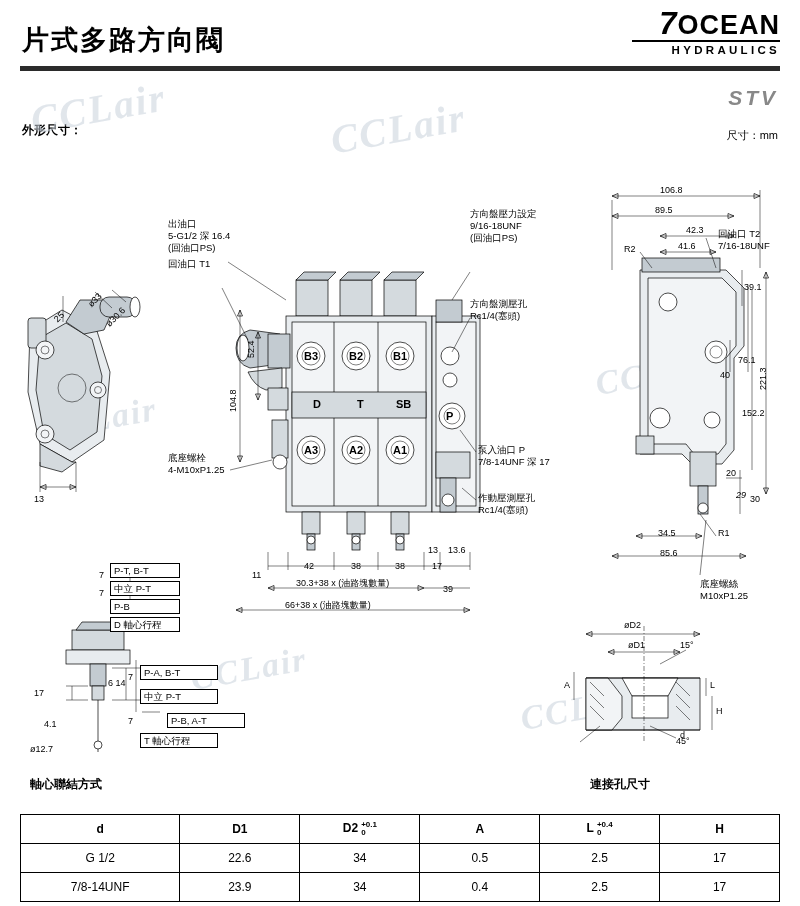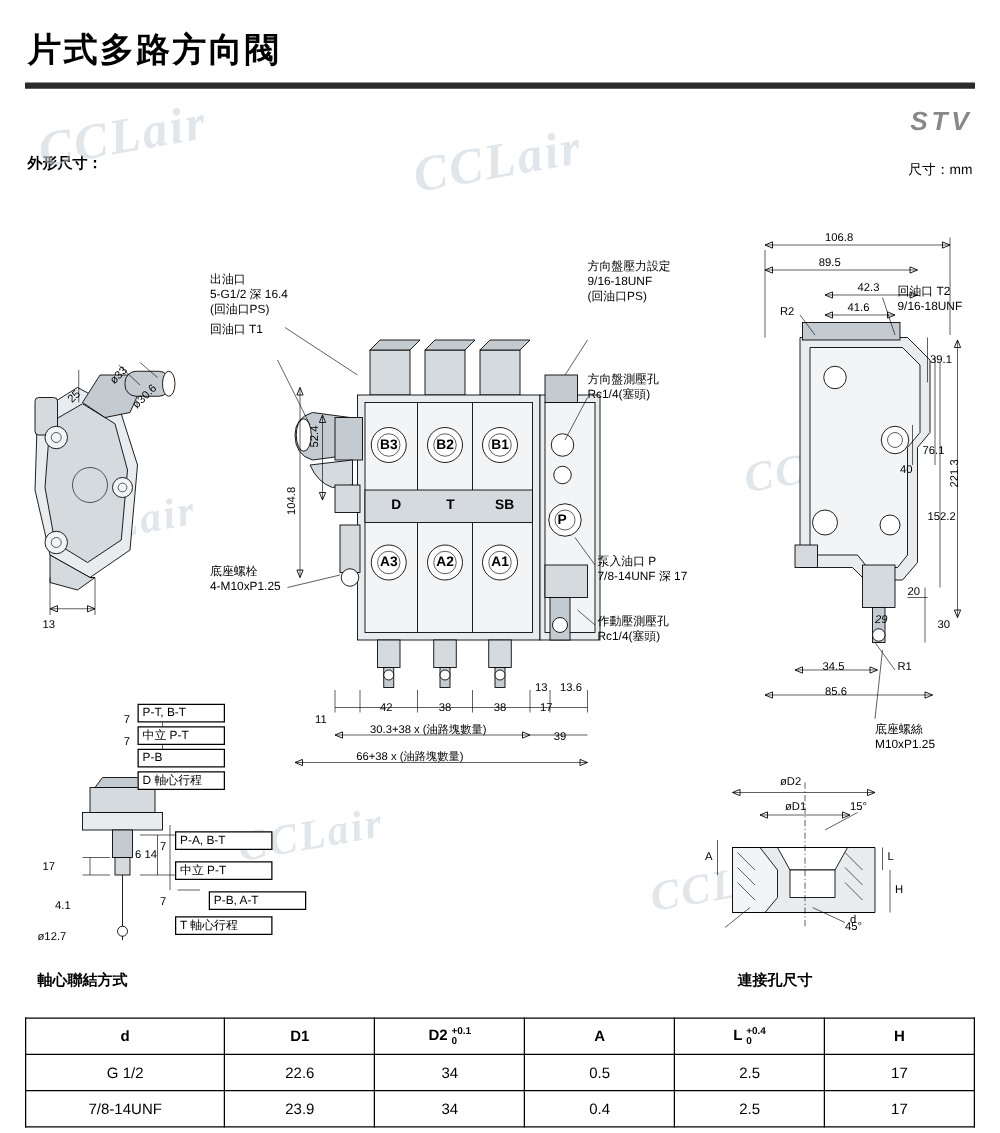--- a/index.html
+++ b/index.html
@@ -84,20 +84,26 @@
   .caption{position:absolute;font-size:12px;font-weight:bold;}
 </style>
 </head>
 <body>
 
 <div class="page">
 
   <div class="hdr-title">片式多路方向閥</div>
   <div class="hdr-rule"></div>
 
+  <div class="logo">
+    <div class="logo-main">
+      <span class="logo-seven">7</span><span>OCEAN</span>
+    </div>
+    <div class="logo-sub">HYDRAULICS</div>
+  </div>
 
   <div class="model">STV</div>
   <div class="sec-title">外形尺寸：</div>
   <div class="unit">尺寸：mm</div>
 
   <div class="wm" style="left:30px;top:85px;">CCLair</div>
   <div class="wm" style="left:330px;top:105px;">CCLair</div>
   <div class="wm small" style="left:595px;top:355px;">CCLair</div>
   <div class="wm small" style="left:40px;top:400px;">CCLair</div>
   <div class="wm small" style="left:190px;top:650px;">CCLair</div>
@@ -382,33 +388,33 @@
   <div class="dim" style="left:351px;top:561px;">38</div>
   <div class="dim" style="left:395px;top:561px;">38</div>
   <div class="dim" style="left:428px;top:545px;">13</div>
   <div class="dim" style="left:448px;top:545px;">13.6</div>
   <div class="dim" style="left:432px;top:561px;">17</div>
   <div class="dim" style="left:443px;top:584px;">39</div>
   <div class="dim" style="left:296px;top:578px;">30.3+38 x (油路塊數量)</div>
   <div class="dim" style="left:285px;top:600px;">66+38 x (油路塊數量)</div>
 
   <div class="lbl" style="left:718px;top:228px;white-space:pre;">回油口 T2
-9/16-18UNF</div>
+7/16-18UNF</div>
   <div class="dim" style="left:660px;top:185px;">106.8</div>
   <div class="dim" style="left:655px;top:205px;">89.5</div>
   <div class="dim" style="left:686px;top:225px;">42.3</div>
   <div class="dim" style="left:678px;top:241px;">41.6</div>
   <div class="dim" style="left:624px;top:244px;">R2</div>
   <div class="dim" style="left:744px;top:282px;">39.1</div>
   <div class="dim" style="left:720px;top:370px;">40</div>
   <div class="dim" style="left:738px;top:355px;">76.1</div>
   <div class="dim" style="left:742px;top:408px;">152.2</div>
   <div class="dim" style="left:758px;top:390px;transform:rotate(-90deg);transform-origin:left top;">221.3</div>
   <div class="dim" style="left:726px;top:468px;">20</div>
-  <div class="dim" style="left:700px;top:490px;font-style:italic;">29</div>
+  <div class="dim" style="left:736px;top:490px;font-style:italic;">29</div>
   <div class="dim" style="left:750px;top:494px;">30</div>
   <div class="dim" style="left:658px;top:528px;">34.5</div>
   <div class="dim" style="left:718px;top:528px;">R1</div>
   <div class="dim" style="left:660px;top:548px;">85.6</div>
   <div class="lbl" style="left:700px;top:578px;white-space:pre;">底座螺絲
 M10xP1.25</div>
 
   <div class="boxed" style="left:110px;top:563px;width:62px;">P-T, B-T</div>
   <div class="boxed" style="left:110px;top:581px;width:62px;">中立 P-T</div>
   <div class="boxed" style="left:110px;top:599px;width:62px;">P-B</div>

